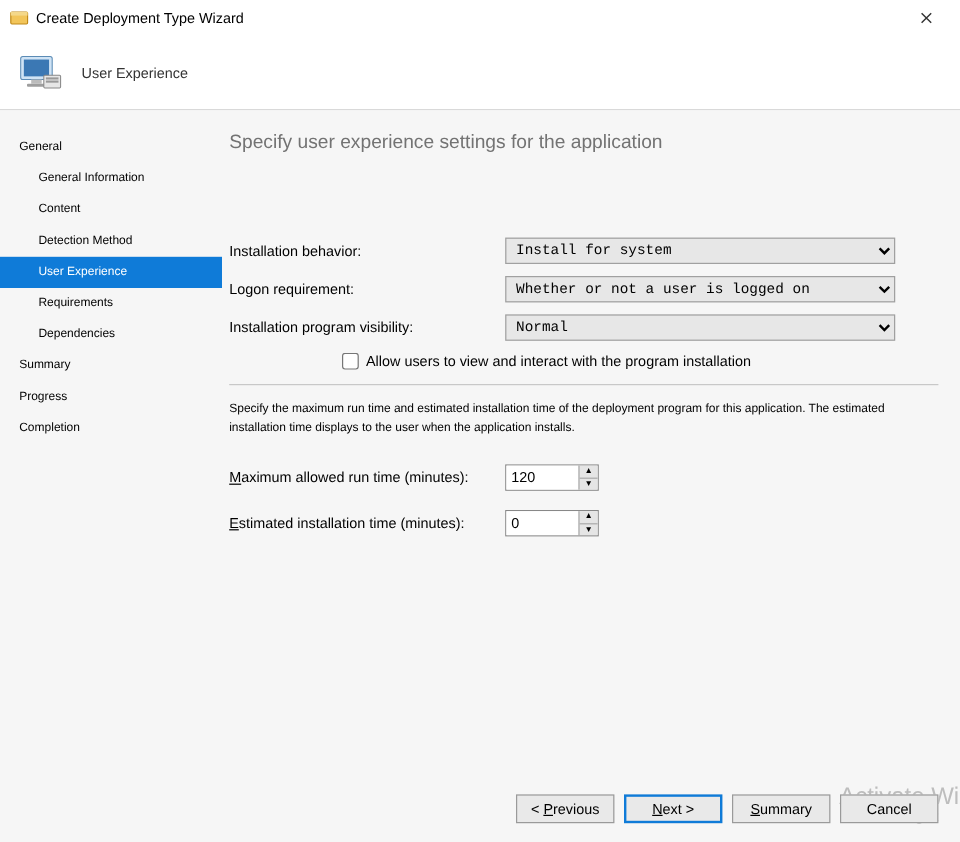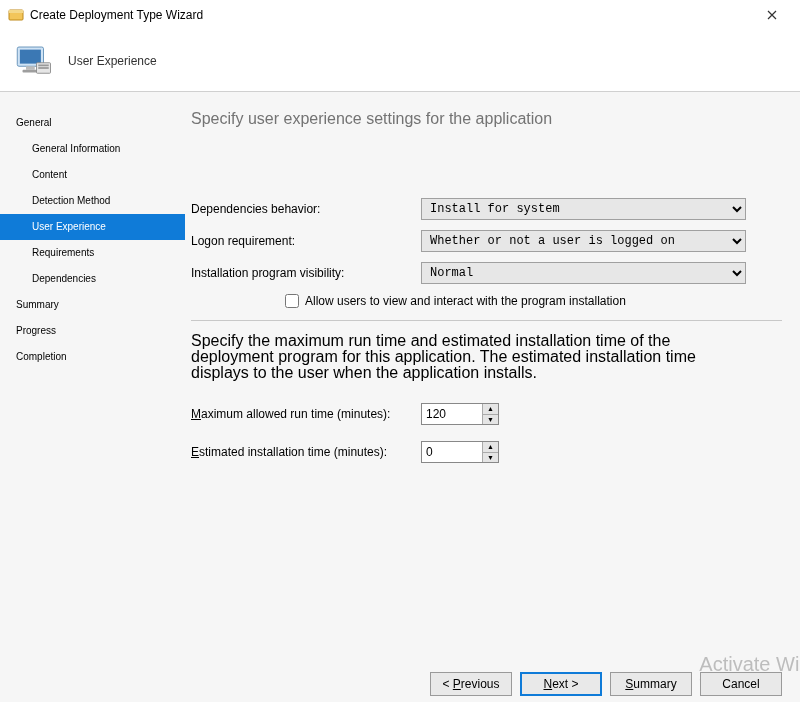--- a/index.html
+++ b/index.html
@@ -138,21 +138,21 @@
     }
     .checkbox-row label { font-size: 12px; }
 
     .divider {
       border: none;
       border-top: 1px solid #c8c8c8;
       margin: 6px 0 12px 0;
     }
 
     .desc-text {
-      font-size: 16px;
+      font-size: 10px;
       line-height: 16px;
       margin-bottom: 22px;
       max-width: 560px;
     }
 
     .spinner-row {
       display: flex;
       align-items: center;
       margin-bottom: 16px;
     }
@@ -182,21 +182,21 @@
       font-size: 7px;
       display: flex;
       align-items: center;
       justify-content: center;
       cursor: pointer;
     }
     .spinner .spin-btns div:first-child { border-bottom: 1px solid #aaa; }
 
     .button-bar {
       position: absolute;
-      bottom: 6px;
+      bottom: 16px;
       right: 18px;
       display: flex;
       gap: 8px;
       padding-left: 40px;
     }
     .btn {
       min-width: 82px;
       height: 24px;
       border: 1px solid #9a9a9a;
       background: #e9e9e9;
@@ -266,21 +266,21 @@
     <div class="nav-item sub">Dependencies</div>
     <div class="nav-item">Summary</div>
     <div class="nav-item">Progress</div>
     <div class="nav-item">Completion</div>
   </div>
 
   <div class="main">
     <div class="main-heading">Specify user experience settings for the application</div>
 
     <div class="form-row">
-      <div class="form-label">Dependencies behavior:</div>
+      <div class="form-label">Installation behavior:</div>
       <select class="combo">
         <option>Install for system</option>
       </select>
     </div>
 
     <div class="form-row">
       <div class="form-label">Logon requirement:</div>
       <select class="combo">
         <option>Whether or not a user is logged on</option>
       </select>

